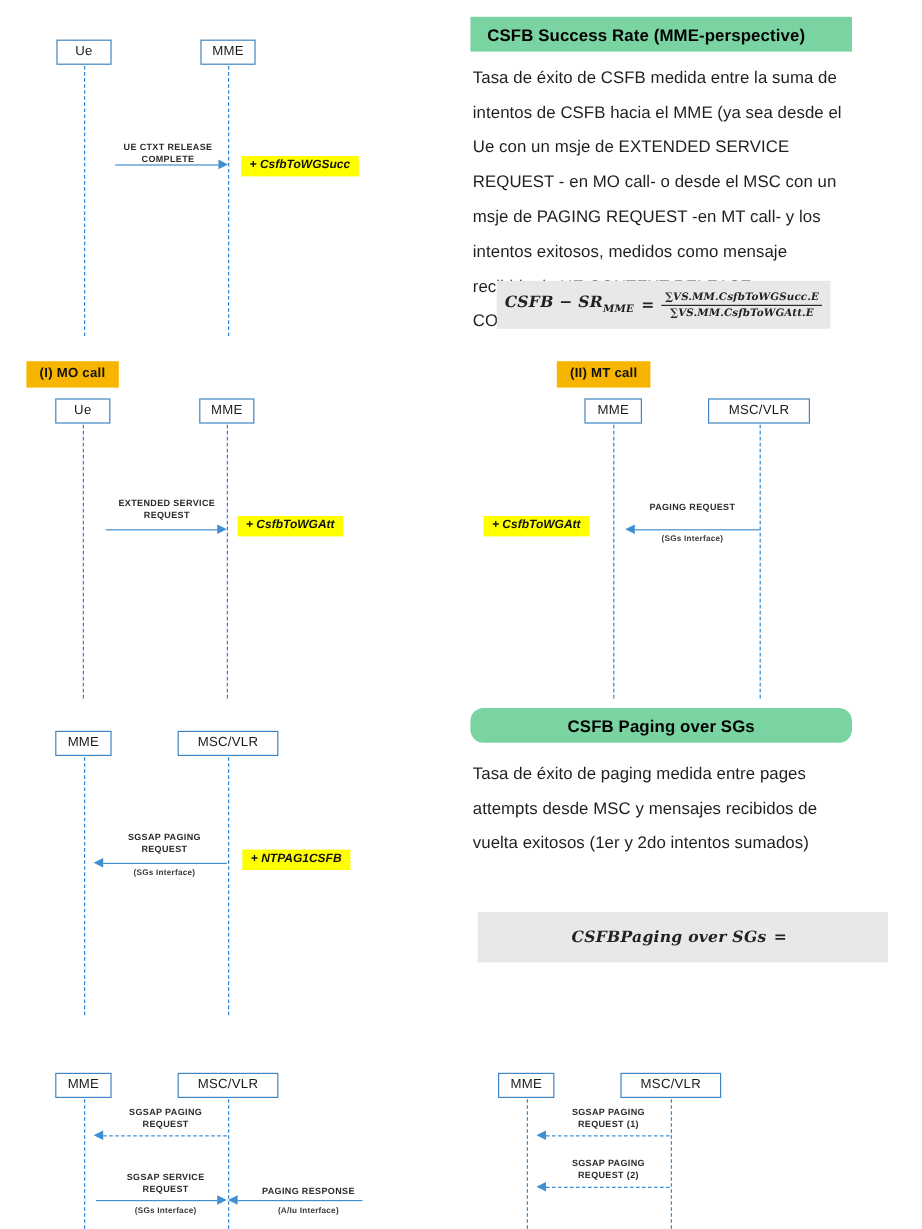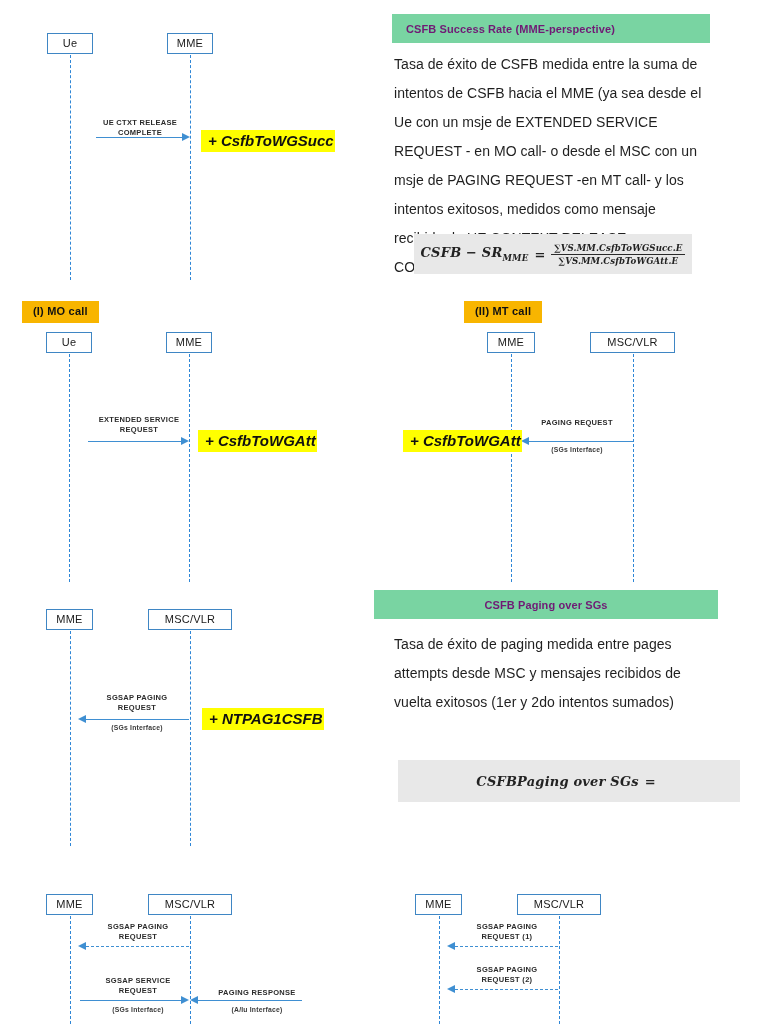--- a/index.html
+++ b/index.html
@@ -66,45 +66,45 @@
     font-size:6.8px;
     font-weight:bold;
     color:#3a3a3a;
     text-align:center;
     letter-spacing:.2px;
   }
   .counter-tag{
     position:absolute;
     background:#ffff00;
     color:#111;
-    font-size:15px;
+    font-size:10px;
     font-style:italic;
     font-weight:bold;
-    padding:3px 1px 4px 7px;
+    padding:3px 7px 4px 7px;
     white-space:nowrap;
     line-height:1;
   }
   .call-badge{
     position:absolute;
     background:#f8b500;
     color:#111;
     font-size:11px;
     font-weight:bold;
     padding:5px 11px 6px 11px;
     white-space:nowrap;
     line-height:1;
     letter-spacing:.2px;
   }
 
   
   .panel-header{
     position:absolute;
     background:#79d4a2;
-    color:#701a75;
-    font-size:11px;
+    color:#000000;
+    font-size:14px;
     font-weight:bold;
     display:flex;align-items:center;
     box-sizing:border-box;
     letter-spacing:.1px;
     height:29px;
   }
   .panel-header.center{justify-content:center;}
   .panel-header.left{justify-content:flex-start;padding-left:14px;}
   .panel-body{
     position:absolute;
@@ -208,21 +208,21 @@
     <div class="msg-label" style="left:82px;top:693px;width:110px;">SGSAP PAGING
 REQUEST</div>
     <div class="arrow-line" style="left:86px;top:719px;width:103px;"></div>
     <div class="arrow-head left" style="left:78px;top:714.5px;"></div>
     <div class="iface-label" style="left:82px;top:724px;width:110px;">(SGs Interface)</div>
 
     <div class="counter-tag" style="left:202px;top:708px;">+ NTPAG1CSFB</div>
   </div>
 
   <div>
-    <div class="panel-header center" style="left:374px;top:590px;width:344px;">CSFB Paging over SGs</div>
+    <div class="panel-header center" style="left:392px;top:590px;width:318px;border-radius:11px;">CSFB Paging over SGs</div>
     <div class="panel-body" style="left:394px;top:630px;width:316px;">Tasa de éxito de paging medida entre pages attempts desde MSC y mensajes recibidos de vuelta exitosos (1er y 2do intentos sumados)</div>
 
     <div class="formula-box" style="left:398px;top:760px;width:342px;height:42px;">
       <div class="formula">
         <span class="f-lhs"><span>CSFBPaging over SGs</span></span>
         <span class="f-eq">=</span>
       </div>
     </div>
   </div>
 

